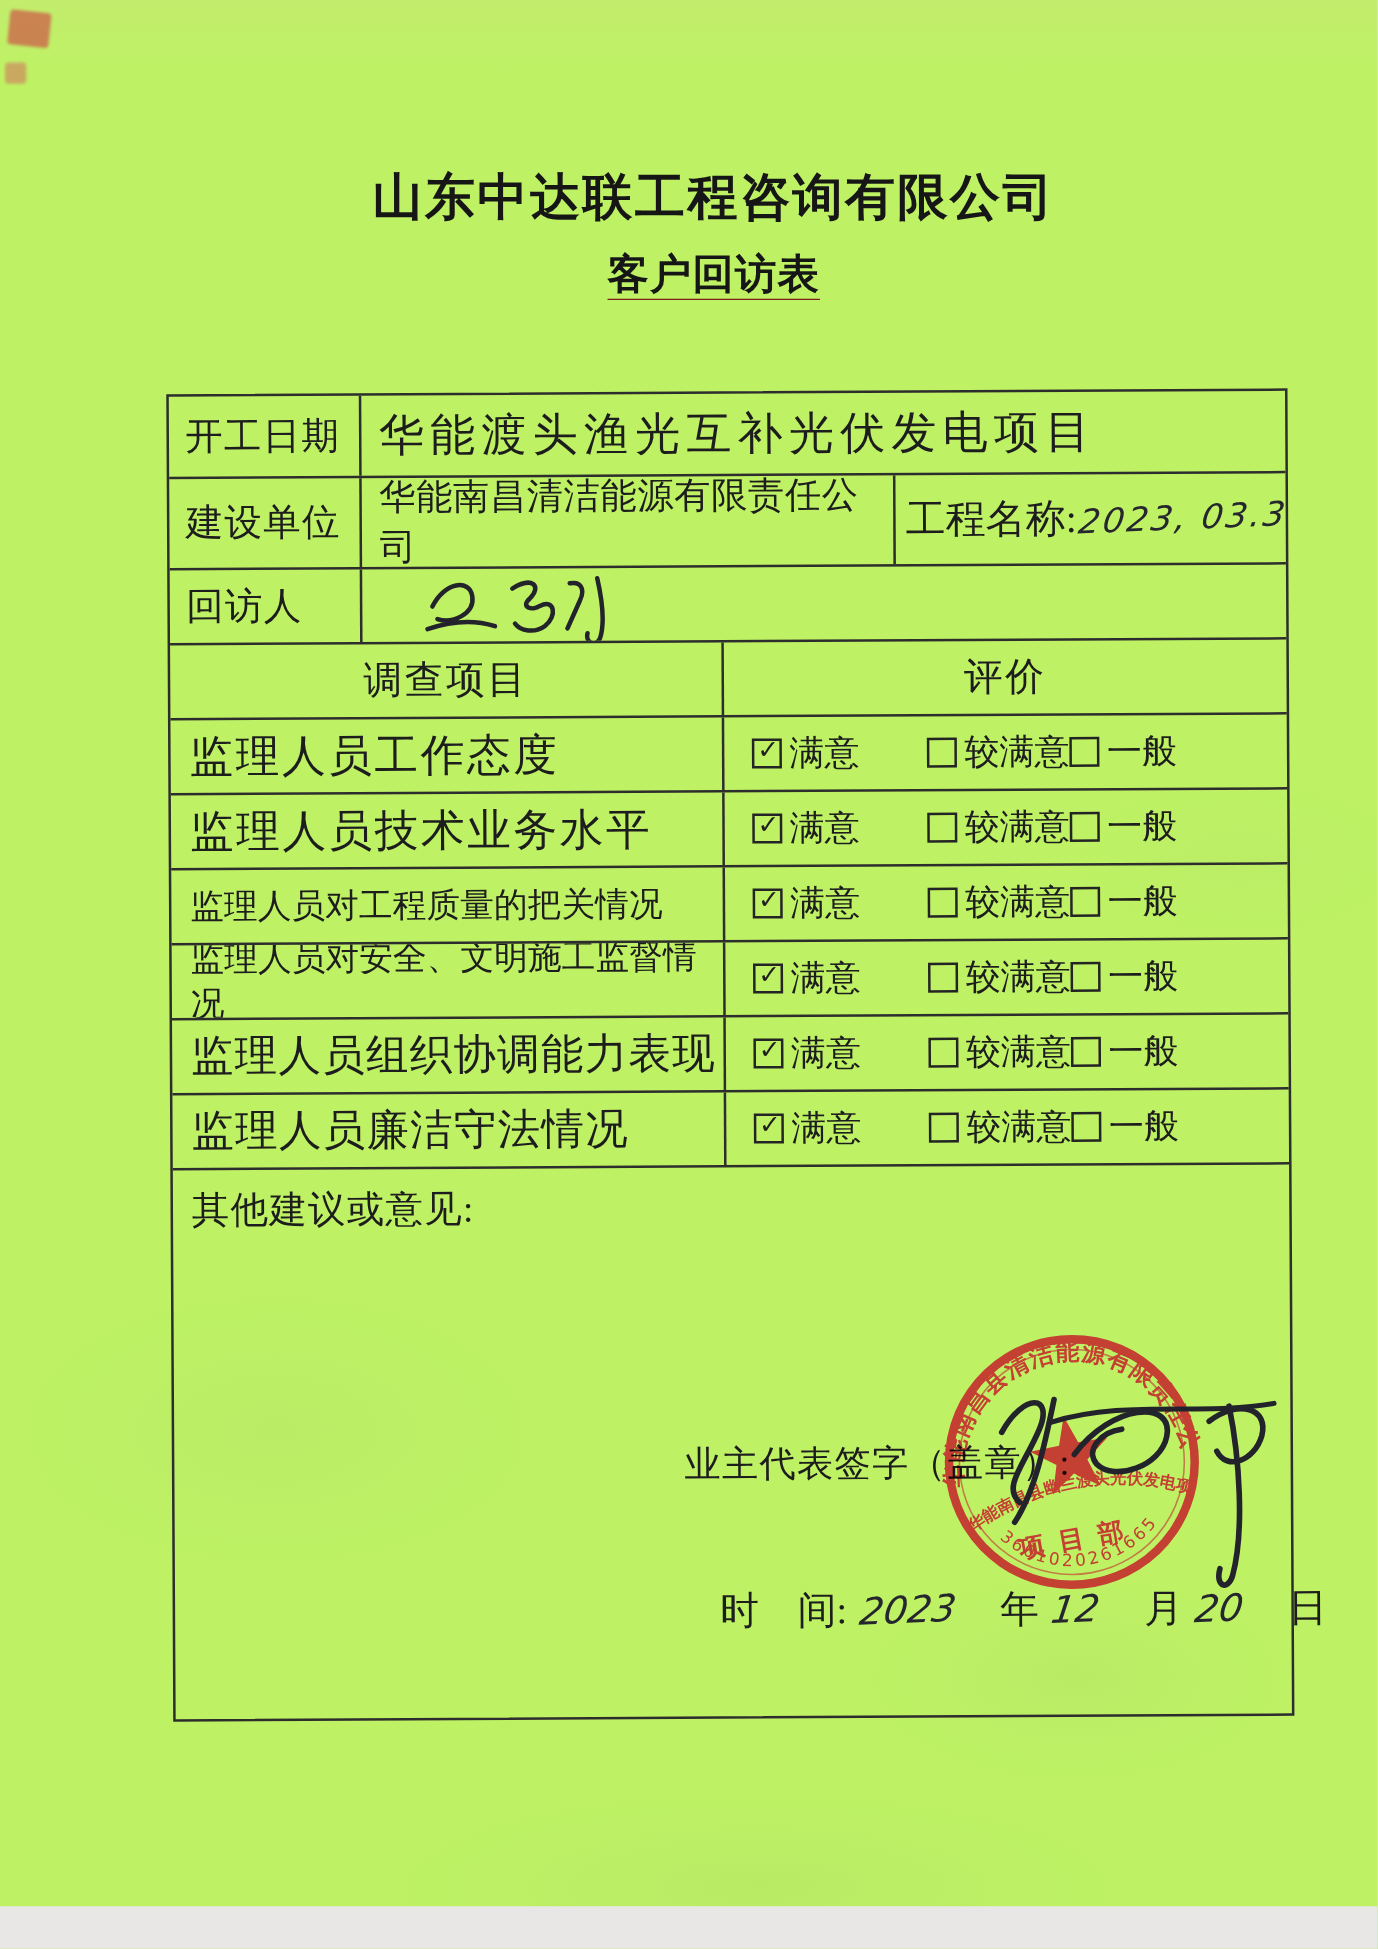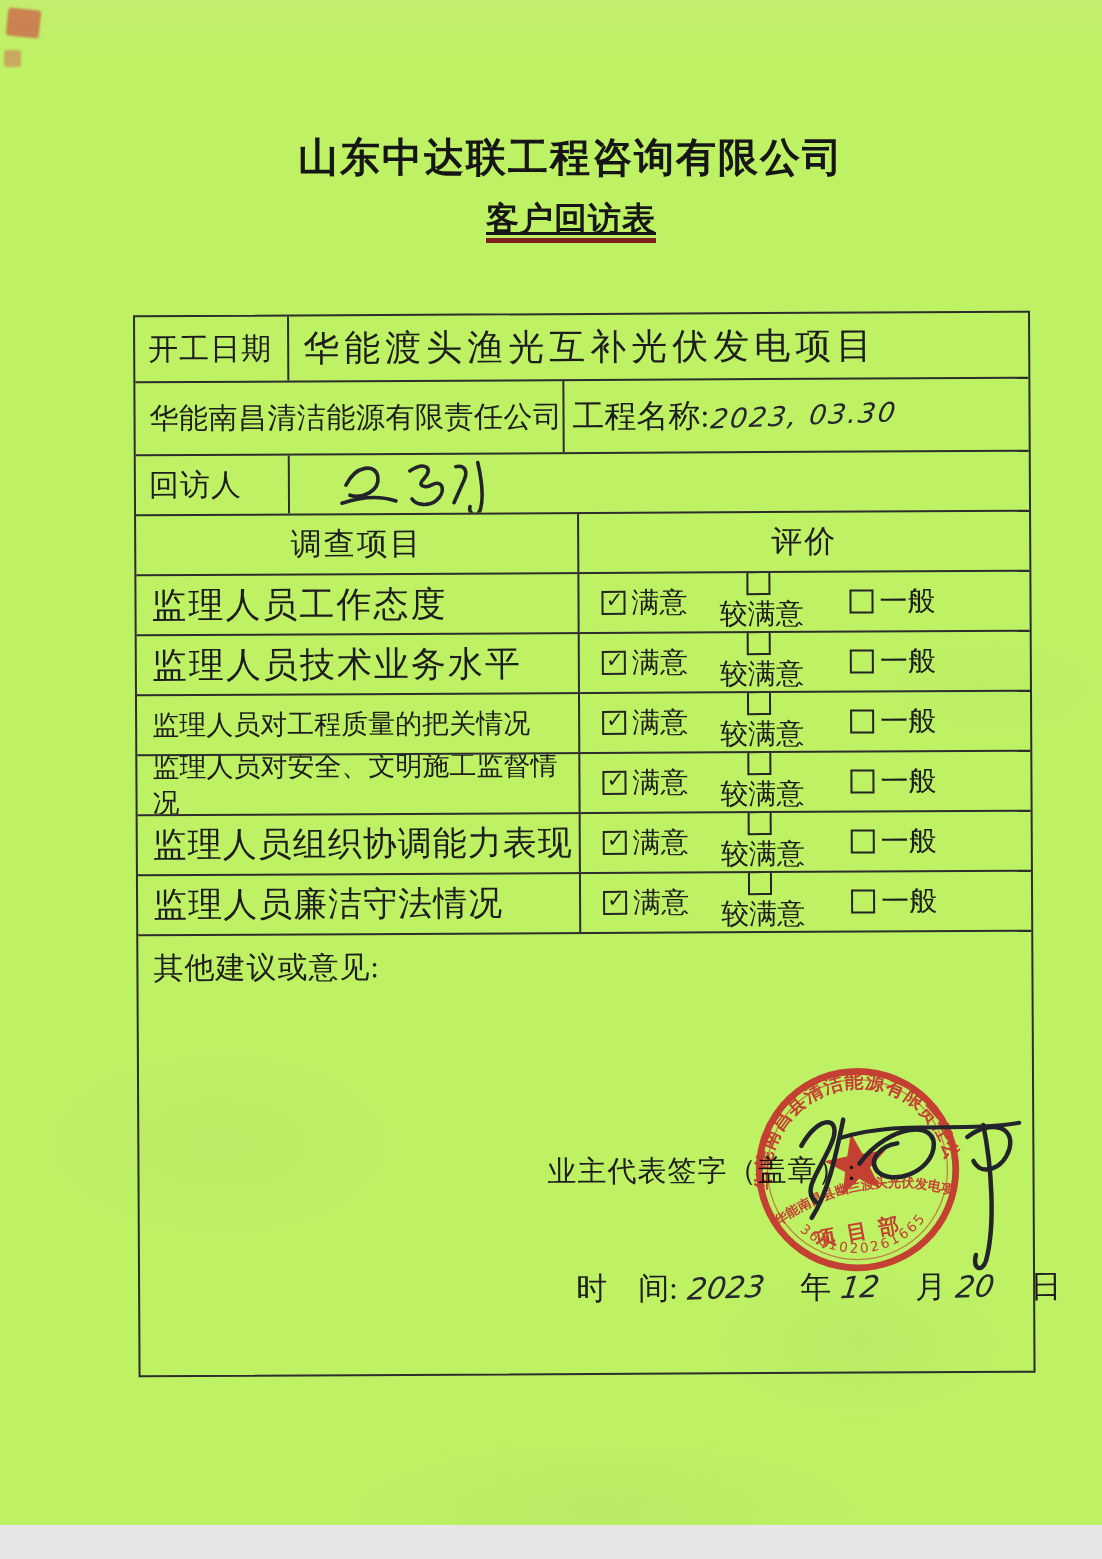--- a/index.html
+++ b/index.html
@@ -27,21 +27,21 @@
   .mark1{left:7px;top:9px;width:33px;height:28px;background:#cf4a44;opacity:.65;transform:rotate(6deg);}
   .mark2{left:4px;top:50px;width:17px;height:17px;background:#d4625c;opacity:.5;}
 
   .title{
     position:absolute;left:40px;top:130px;width:1062px;margin:0;
     text-align:center;font-size:40px;font-weight:bold;letter-spacing:2px;color:#161616;
   }
   .subtitle-wrap{position:absolute;left:40px;top:197px;width:1062px;text-align:center;}
   .subtitle{
     font-size:33px;font-weight:bold;letter-spacing:1px;color:#161616;
-    border-bottom:5px solid #7f1d1d;padding-bottom:1px;text-decoration:underline;
+    border-bottom:1px solid #7f1d1d;padding-bottom:1px;
   }
 
   .table{
     position:absolute;left:133px;top:313px;width:897px;height:1062px;
     border:2px solid #2d2d2d;box-sizing:border-box;
     display:flex;flex-direction:column;
     transform:rotate(-0.3deg);transform-origin:50% 0;
     background:transparent;
   }
   .row{display:flex;flex:none;}
@@ -67,22 +67,22 @@
   .c-survey-item{width:441px;flex:none;padding-left:15px;}
   .c-head{justify-content:center;font-size:31px;letter-spacing:2px;}
   .c-head-item{width:441px;flex:none;}
   .c-head-rate{flex:1;}
   .fs-a{font-size:35px;letter-spacing:2px;}
   .fs-b{font-size:27px;letter-spacing:0;}
   .fs-c{font-size:34px;letter-spacing:1px;}
 
   .c-opts{flex:1;padding-left:22px;font-size:28px;}
   .opt{display:flex;align-items:center;white-space:nowrap;}
-  .opt.o2{margin-left:32px;flex-direction:column;}
-  .opt.o3{margin-left:46px;}
+  .opt.o2{margin-left:54px;}
+  .opt.o3{}
   .cb{
     width:20px;height:20px;flex:none;border:2px solid #242424;margin-right:6px;
     display:flex;align-items:center;justify-content:center;
   }
   .cb .check{
     font-family:"DejaVu Sans",sans-serif;font-size:21px;color:#1f1f1f;
     line-height:1;transform:translate(1px,-3px);
   }
 
   .suggest-label{padding:12px 0 0 15px;font-size:30px;letter-spacing:1px;}
@@ -117,20 +117,21 @@
   </div>
 
   <div class="table">
 
     <div class="row r1">
       <div class="cell c-label">开工日期</div>
       <div class="cell c-rest v-project">华能渡头渔光互补光伏发电项目</div>
     </div>
 
     <div class="row r2">
+      <div class="cell c-label">建设单位</div>
       <div class="cell c-builder">华能南昌清洁能源有限责任公司</div>
       <div class="cell c-date">
         <span class="date-label">工程名称:</span>
         <span class="hand hand-date">2023, 03.30</span>
       </div>
     </div>
 
     <div class="row r3">
       <div class="cell c-label">回访人</div>
       <div class="cell c-rest">

